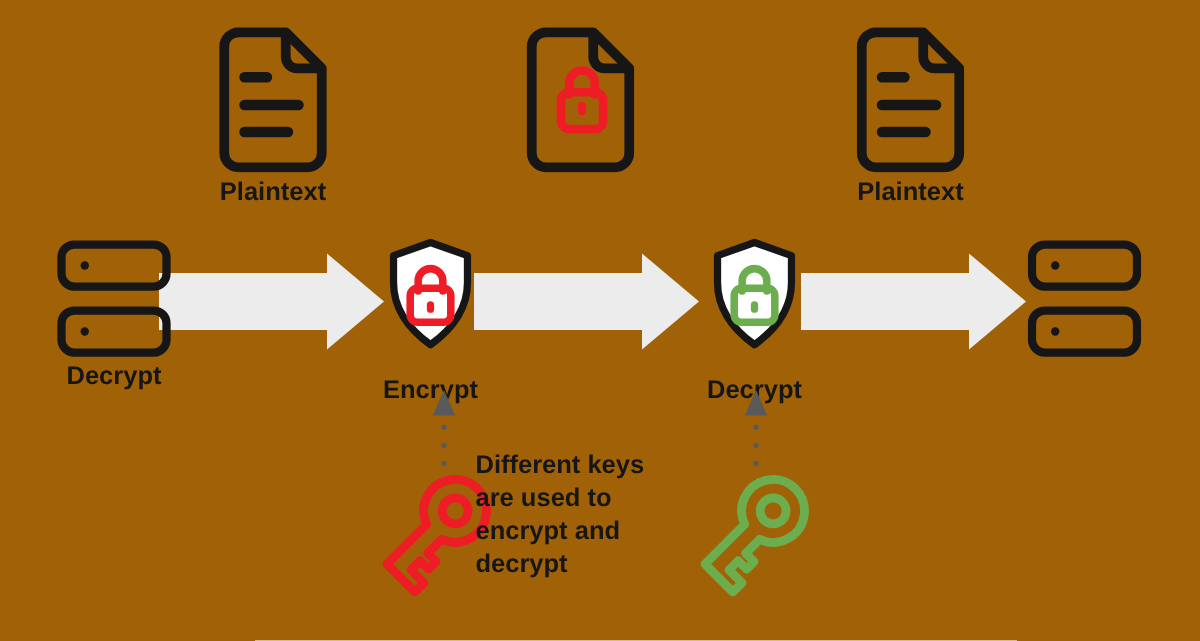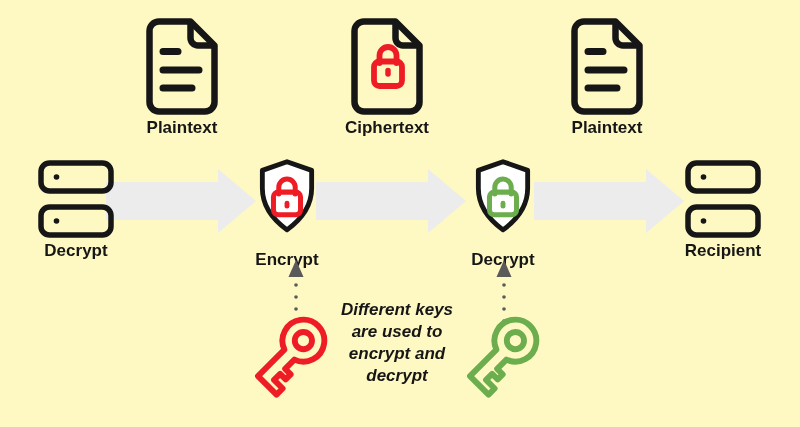--- a/index.html
+++ b/index.html
@@ -1,19 +1,19 @@
 <!DOCTYPE html>
 <html><head>
 <meta charset="utf-8">
 <style>
   html,body{margin:0;padding:0;background:#fff;}
   #canvas{
     position:relative;
     width:800px;height:427px;
-    background:#fef9c3;
+    background:#a16207;
     font-family:"Liberation Sans", sans-serif;
     overflow:hidden;
   }
   .figure{
     position:absolute;
     display:flex;
     flex-direction:column;
     align-items:center;
   }
   .figure .lbl{
@@ -23,27 +23,26 @@
     white-space:nowrap;
     margin-top:3px;
   }
   .shield-fig .lbl{margin-top:16px;}
   .ink{color:#161616;}
   .accent-red{color:#ee1c25;}
   .abs{position:absolute;}
   #note{
     position:absolute;
     left:317px;top:299px;width:160px;
-    text-align:center;
+    text-align:left;
     font-weight:bold;
     font-size:17px;
     line-height:22px;
     color:#161616;
     white-space:pre-line;
-    font-style:italic;
   }
   svg{display:block;}
 </style>
 </head>
 <body>
 
 <div id="canvas">
 
   <div class="figure" style="left:122px;top:18px;width:120px;">
     <svg width="72" height="97" viewBox="0 0 72 97" class="ink">
@@ -59,21 +58,20 @@
       <g class="ink">
         <path d="M13 3.5 H44.5 L68.5 27.5 V84 A9.5 9.5 0 0 1 59 93.5 H13 A9.5 9.5 0 0 1 3.5 84 V13 A9.5 9.5 0 0 1 13 3.5 Z" fill="none" stroke="#161616" stroke-width="6.5" stroke-linejoin="round"></path>
         <path d="M44.5 4 V20 A7.5 7.5 0 0 0 52 27.5 H68" fill="none" stroke="#161616" stroke-width="6.5" stroke-linejoin="round"></path>
       </g>
       <g class="accent-red">
         <path d="M28.5 45 V37.5 A8.5 8.5 0 0 1 45.5 37.5 V45" fill="none" stroke="#ee1c25" stroke-width="5.8" stroke-linecap="round"></path>
         <rect x="23" y="43.5" width="28" height="24.5" rx="5.5" fill="none" stroke="#ee1c25" stroke-width="5.8" stroke-linejoin="round"></rect>
         <path d="M37 52.5 V56" stroke="#ee1c25" stroke-width="5.5" stroke-linecap="round"></path>
       </g>
     </svg>
-    <div class="lbl">Ciphertext</div>
   </div>
 
   <div class="figure" style="left:547px;top:18px;width:120px;">
     <svg width="72" height="97" viewBox="0 0 72 97" class="ink">
       <path d="M13 3.5 H44.5 L68.5 27.5 V84 A9.5 9.5 0 0 1 59 93.5 H13 A9.5 9.5 0 0 1 3.5 84 V13 A9.5 9.5 0 0 1 13 3.5 Z" fill="none" stroke="currentColor" stroke-width="6.5" stroke-linejoin="round"></path>
       <path d="M44.5 4 V20 A7.5 7.5 0 0 0 52 27.5 H68" fill="none" stroke="currentColor" stroke-width="6.5" stroke-linejoin="round"></path>
       <path d="M17 33.5 H32 M17 52 H53 M17 70 H46" fill="none" stroke="currentColor" stroke-width="7" stroke-linecap="round"></path>
     </svg>
     <div class="lbl">Plaintext</div>
   </div>
@@ -122,21 +120,20 @@
     <div class="lbl">Decrypt</div>
   </div>
 
   <div class="figure" style="left:663px;top:160px;width:120px;">
     <svg width="76" height="78" viewBox="0 0 76 78" class="ink">
       <rect x="3" y="3" width="70" height="28" rx="8.5" fill="none" stroke="currentColor" stroke-width="5.5"></rect>
       <rect x="3" y="47" width="70" height="28" rx="8.5" fill="none" stroke="currentColor" stroke-width="5.5"></rect>
       <circle cx="18.5" cy="17" r="2.8" fill="currentColor"></circle>
       <circle cx="18.5" cy="61" r="2.8" fill="currentColor"></circle>
     </svg>
-    <div class="lbl">Recipient</div>
   </div>
 
   <svg class="abs" style="left:288px;top:260px;" width="16" height="64">
     <polygon points="8,0 15.5,17 0.5,17" fill="#5a5a5a"></polygon>
     <circle cx="8" cy="25" r="1.8" fill="#5a5a5a"></circle>
     <circle cx="8" cy="37" r="1.8" fill="#5a5a5a"></circle>
     <circle cx="8" cy="49" r="1.8" fill="#5a5a5a"></circle>
     <circle cx="8" cy="61" r="1.8" fill="#5a5a5a"></circle>
   </svg>
   <svg class="abs" style="left:496px;top:260px;" width="16" height="64">

